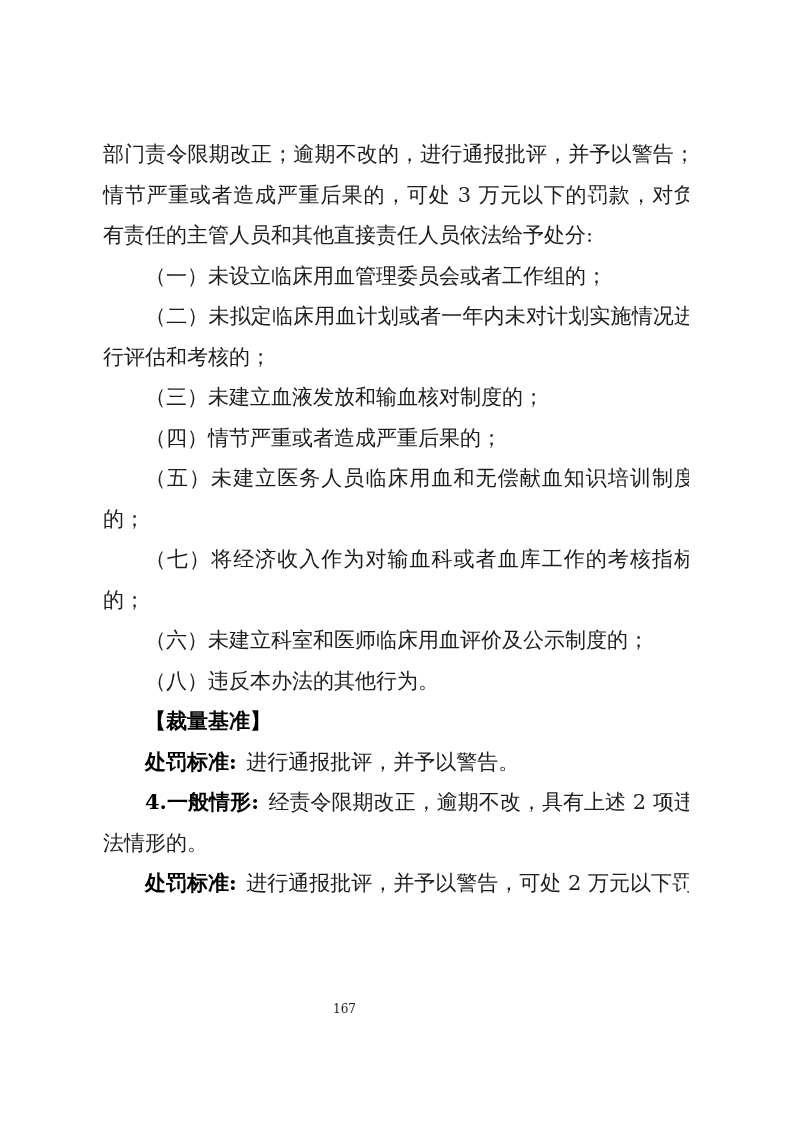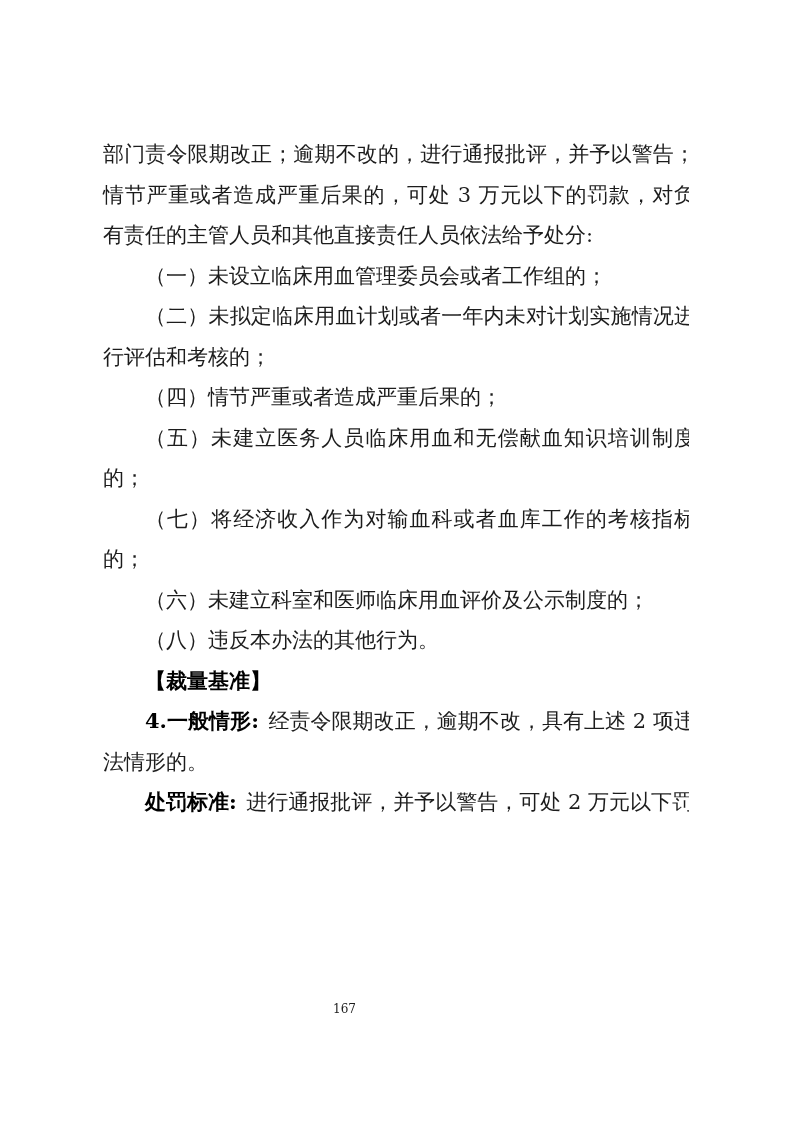--- a/index.html
+++ b/index.html
@@ -55,23 +55,25 @@
   }
 </style>
 </head>
 <body>
 
 <div class="page">
   <div class="document-body">
       <p class="para"><span class="seg">部门责令限期改正；逾期不改的，进行通报批评，并予以警告；情节严重或者造成严重后果的，可处 3 万元以下的罚款，对负有责任的主管人员和其他直接责任人员依法给予处分:</span></p>
       <p class="para indent"><span class="seg">（一）未设立临床用血管理委员会或者工作组的；</span></p>
       <p class="para indent"><span class="seg">（二）未拟定临床用血计划或者一年内未对计划实施情况进行评估和考核的；</span></p>
+      <p class="para indent"><span class="seg">（三）未建立血液发放和输血核对制度的；</span></p>
       <p class="para indent"><span class="seg">（四）情节严重或者造成严重后果的；</span></p>
       <p class="para indent"><span class="seg">（五）未建立医务人员临床用血和无偿献血知识培训制度的；</span></p>
       <p class="para indent"><span class="seg">（七）将经济收入作为对输血科或者血库工作的考核指标的；</span></p>
       <p class="para indent"><span class="seg">（六）未建立科室和医师临床用血评价及公示制度的；</span></p>
       <p class="para indent"><span class="seg">（八）违反本办法的其他行为。</span></p>
       <p class="para indent"><span class="seg bold">【裁量基准】</span></p>
+      <p class="para indent"><span class="seg bold label">处罚标准:</span><span class="seg">进行通报批评，并予以警告。</span></p>
       <p class="para indent"><span class="seg bold label">4.一般情形:</span><span class="seg">经责令限期改正，逾期不改，具有上述 2 项违法情形的。</span></p>
       <p class="para indent"><span class="seg bold label">处罚标准:</span><span class="seg">进行通报批评，并予以警告，可处 2 万元以下罚</span></p>
     </div>
   <div class="page-number">167</div>
 </div>
 
 </body></html>

